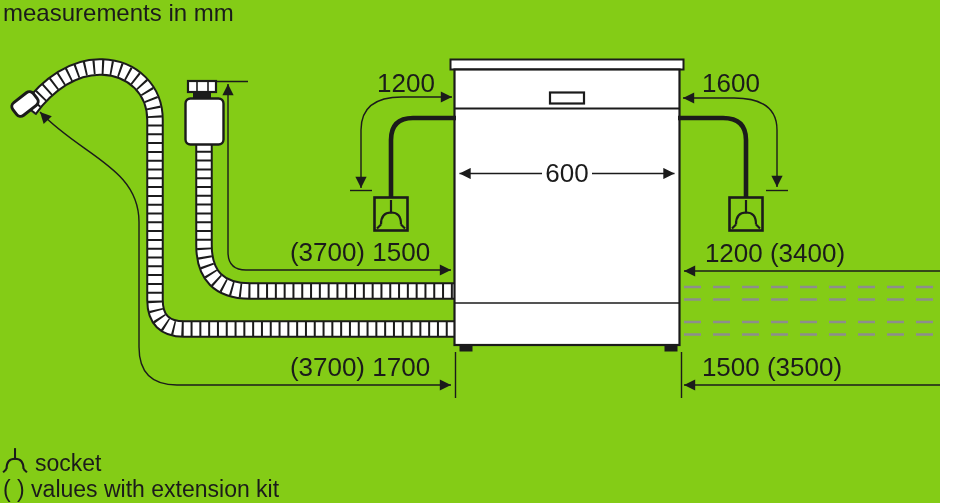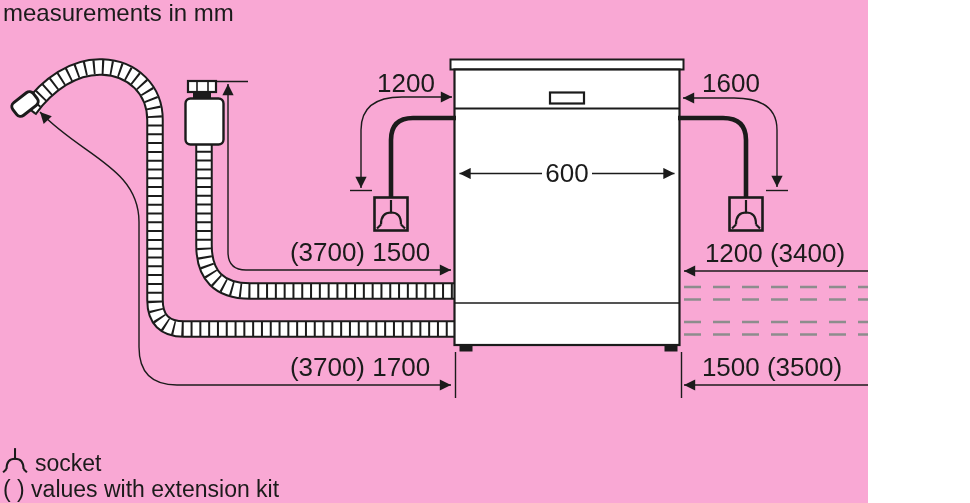--- a/index.html
+++ b/index.html
@@ -1,16 +1,16 @@
 <!DOCTYPE html>
 <html><head>
 <meta charset="utf-8">
 <style>
   html,body{margin:0;padding:0;background:#fff;}
-  .page{position:relative;width:868px;height:503px;background:#f9a8d4;overflow:hidden;
+  .page{position:relative;width:940px;height:503px;background:#84cc16;overflow:hidden;
         font-family:"Liberation Sans","DejaVu Sans",sans-serif;}
   svg{position:absolute;left:0;top:0;display:block;}
   text{fill:#1b1b1b;}
   .dim-label{font-size:26px;}
   .title-label{font-size:24px;}
   .legend-label{font-size:23px;}
 </style>
 </head>
 <body>
 

